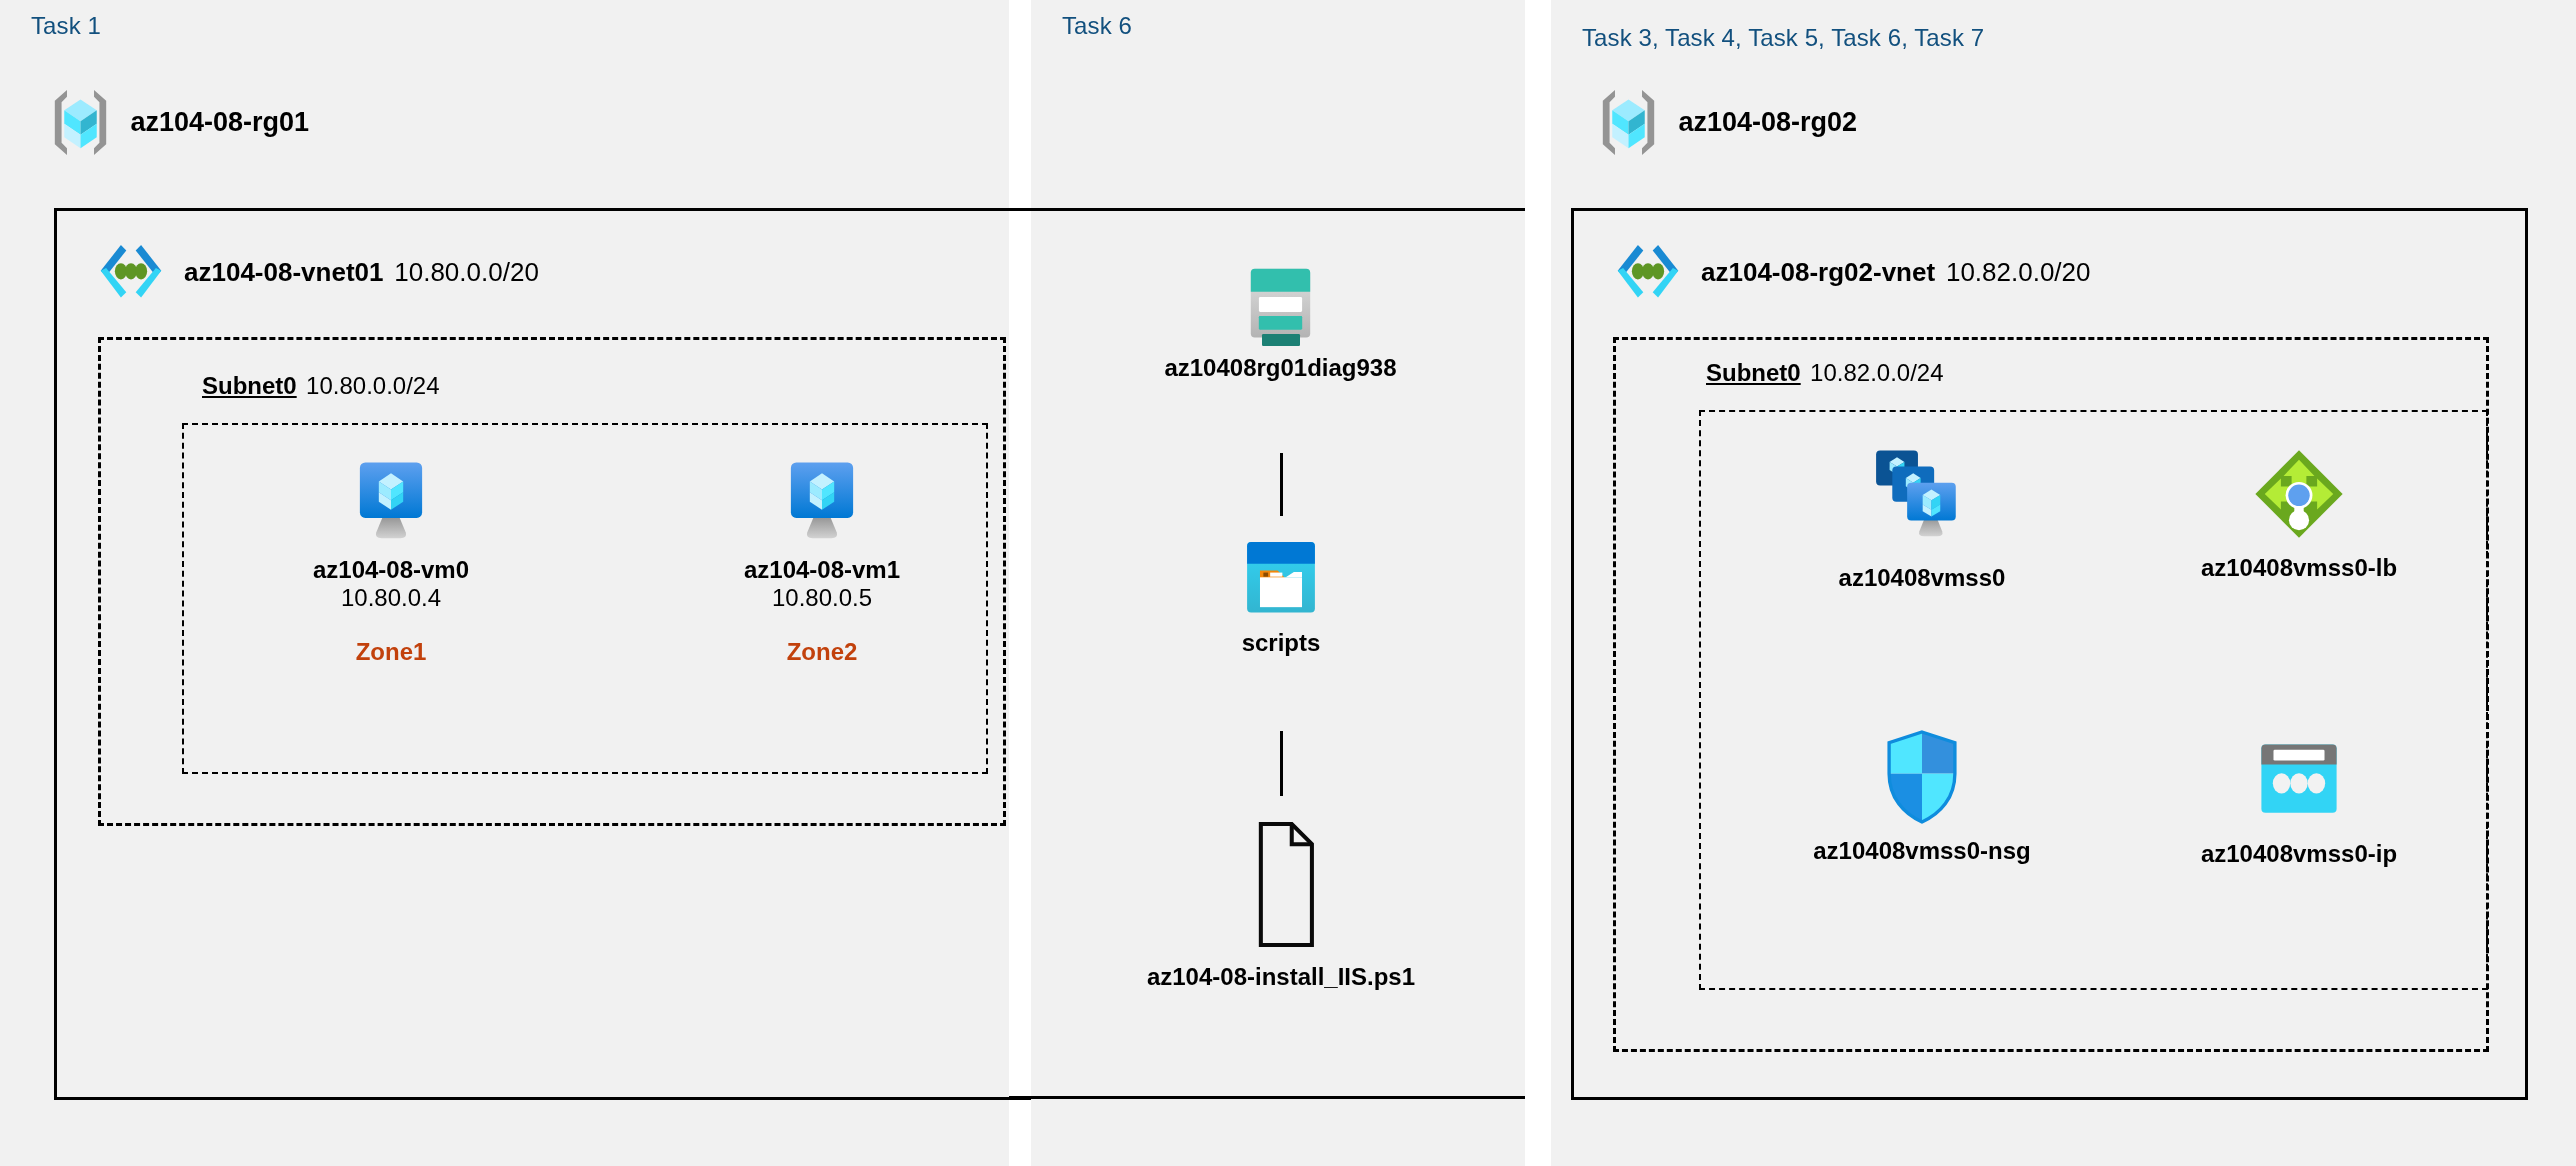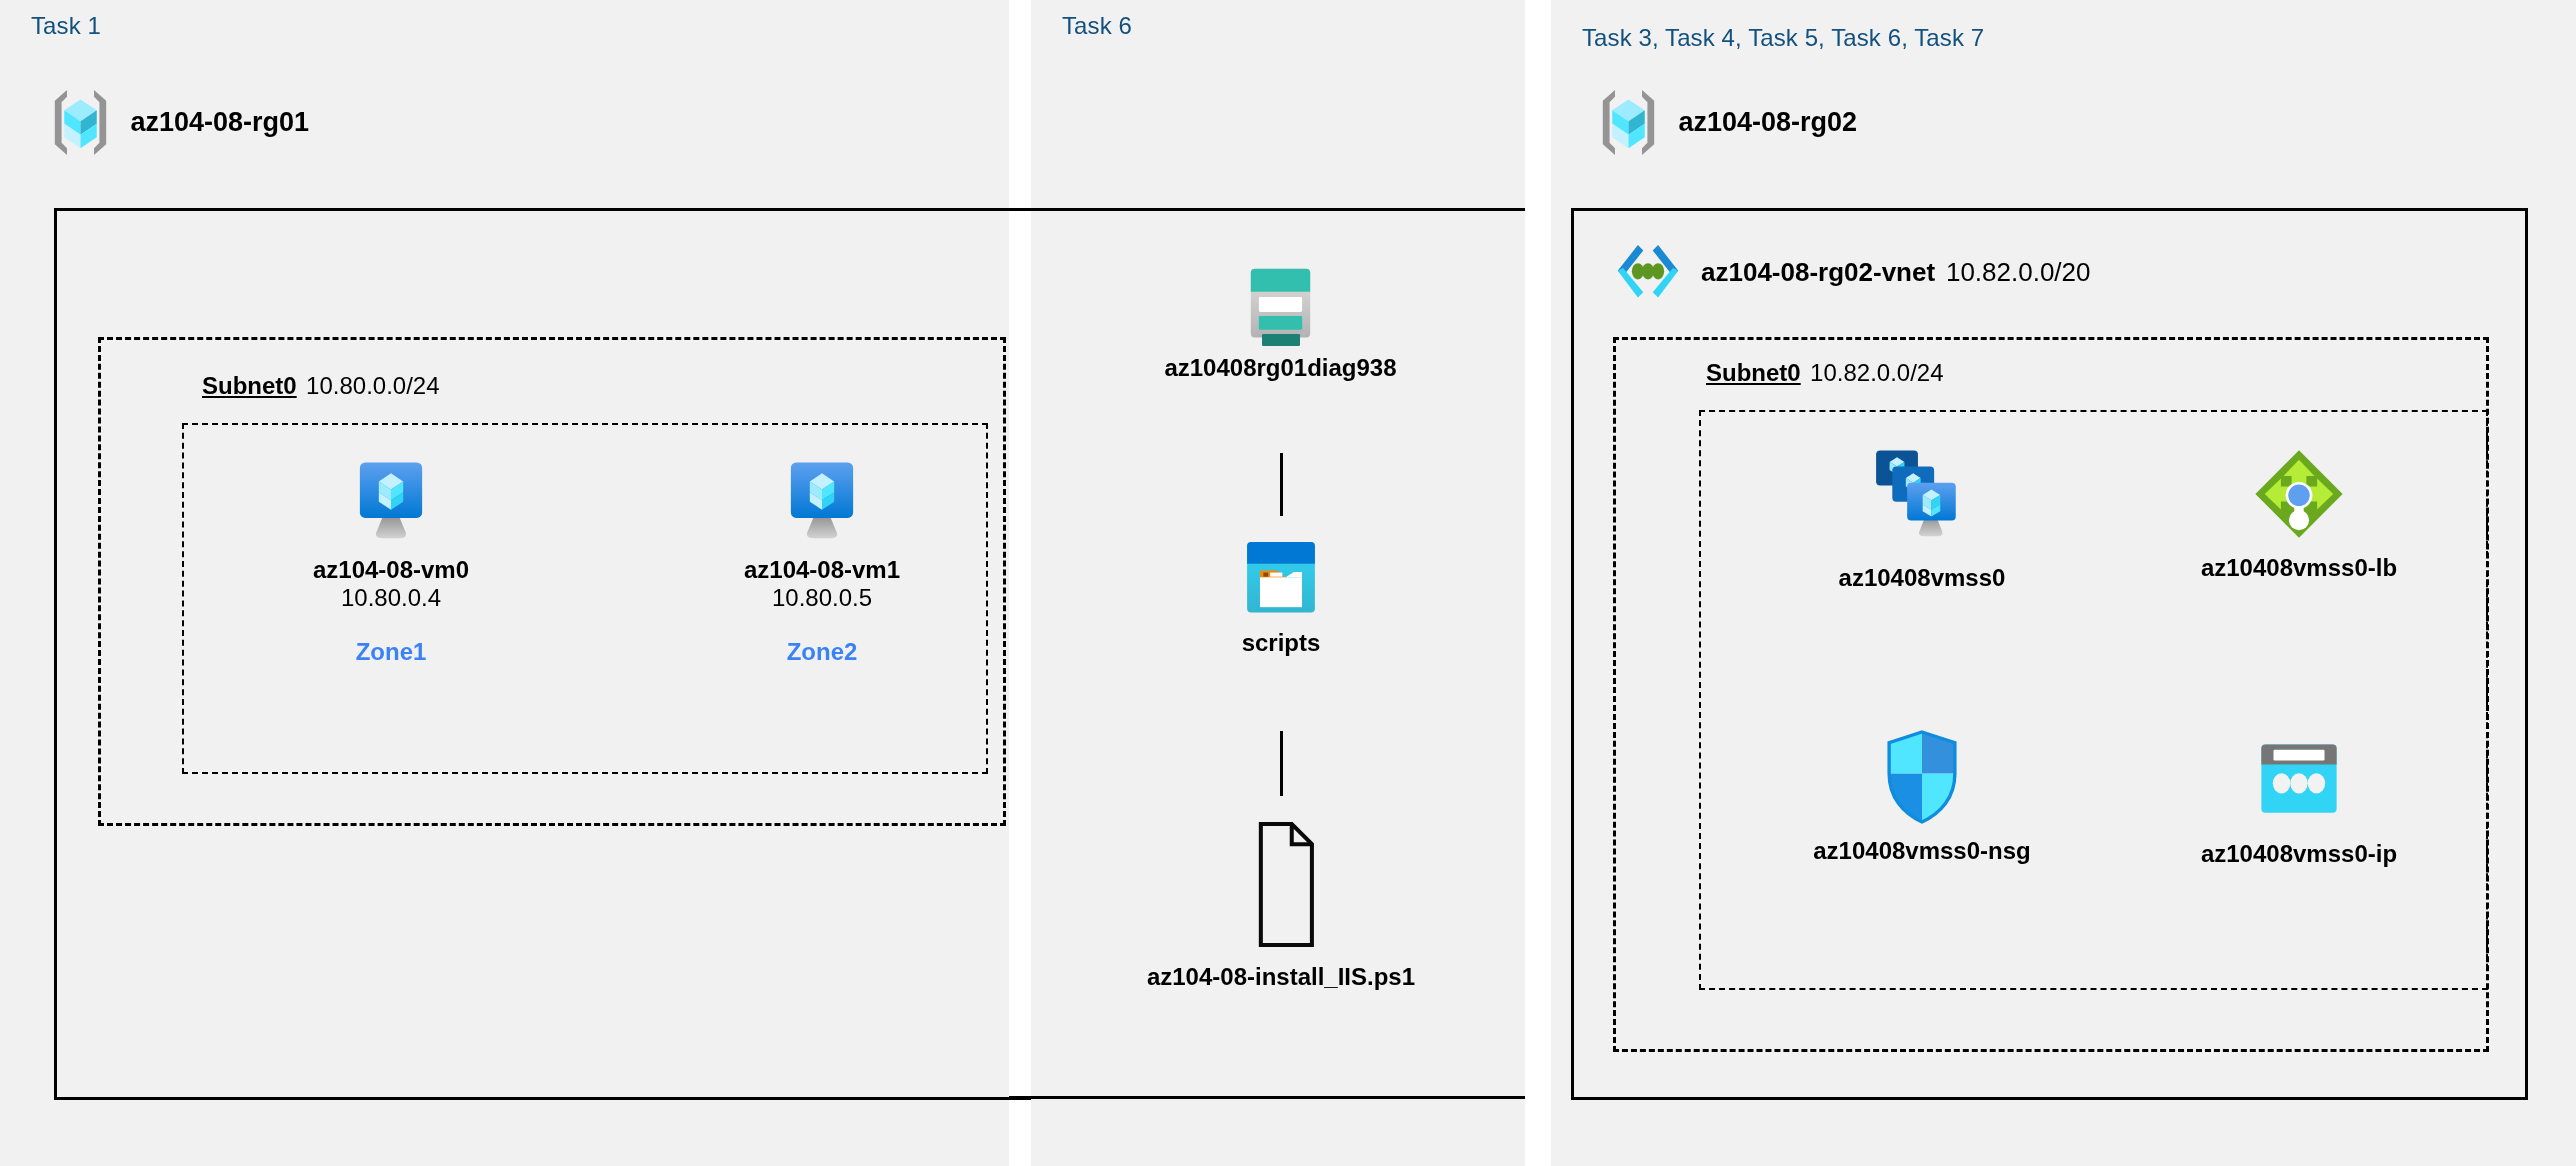--- a/index.html
+++ b/index.html
@@ -20,21 +20,21 @@
   .vnet-name{font-size:26px;font-weight:bold;color:#000;}
   .vnet-cidr{font-size:26px;color:#000;font-weight:normal;margin-left:10.8px;}
 
   .subnet-row{position:absolute;white-space:nowrap;}
   .subnet-name{font-size:24px;font-weight:bold;color:#000;text-decoration:underline;}
   .subnet-cidr{font-size:24px;color:#000;font-weight:normal;margin-left:9.4px;}
 
   .node{position:absolute;display:flex;flex-direction:column;align-items:center;text-align:center;}
   .node-label{font-size:24px;font-weight:bold;color:#000;white-space:nowrap;margin-top:10.8px;line-height:1.18;}
   .node-sub{font-size:24px;font-weight:normal;color:#000;white-space:nowrap;line-height:1.18;}
-  .node-zone{font-size:24px;font-weight:bold;color:#3b82f6;white-space:nowrap;margin-top:26px;}
+  .node-zone{font-size:24px;font-weight:bold;color:#c2410c;white-space:nowrap;margin-top:26px;}
 
   .connector{position:absolute;background:#000;width:2.7px;}
 
   svg{display:block;}
 </style>
 </head>
 <body>
 
 <div id="stage">
 
@@ -52,20 +52,36 @@
         <polygon points="72,36 48,52 48,72 72,56" fill="#32b5d0"></polygon>
         <polygon points="24,56 48,72 48,92 24,76" fill="#c3f1ff"></polygon>
         <polygon points="72,56 48,72 48,92 72,76" fill="#50e6ff"></polygon>
       </svg>
     </span>
     <span class="rg-name">az104-08-rg01</span>
   </div>
 
   <div class="solidbox" style="left:54px;top:208px;width:1441px;height:892px;"></div>
 
+  <div class="vnet-row" style="left:94px;top:241px;">
+    <span>
+      <svg width="74" height="62" viewBox="0 0 110 92">
+        <path d="M40 6 L10 44 L18 52 L48 14 Z" fill="#198ad3"></path>
+        <path d="M10 44 L40 84 L48 76 L18 40 Z" fill="#32d4f5"></path>
+        <path d="M70 6 L100 44 L92 52 L62 14 Z" fill="#198ad3"></path>
+        <path d="M100 44 L70 84 L62 76 L92 40 Z" fill="#32d4f5"></path>
+        <ellipse cx="40" cy="45" rx="9" ry="12" fill="#5e9624"></ellipse>
+        <ellipse cx="55" cy="45" rx="9" ry="12" fill="#5e9624"></ellipse>
+        <ellipse cx="70" cy="45" rx="9" ry="12" fill="#5e9624"></ellipse>
+      </svg>
+    </span>
+    <span>
+      <span class="vnet-name">az104-08-vnet01</span><span class="vnet-cidr">10.80.0.0/20</span>
+    </span>
+  </div>
 
   <div class="dashbox" style="left:98px;top:337px;width:908px;height:489px;"></div>
 
   <div class="subnet-row" style="left:202px;top:372px;">
     <span class="subnet-name">Subnet0</span><span class="subnet-cidr">10.80.0.0/24</span>
   </div>
 
   <div class="dashbox thin" style="left:182px;top:423px;width:806px;height:351px;"></div>
 
   <div class="node" style="left:263px;top:453px;width:256px;">

